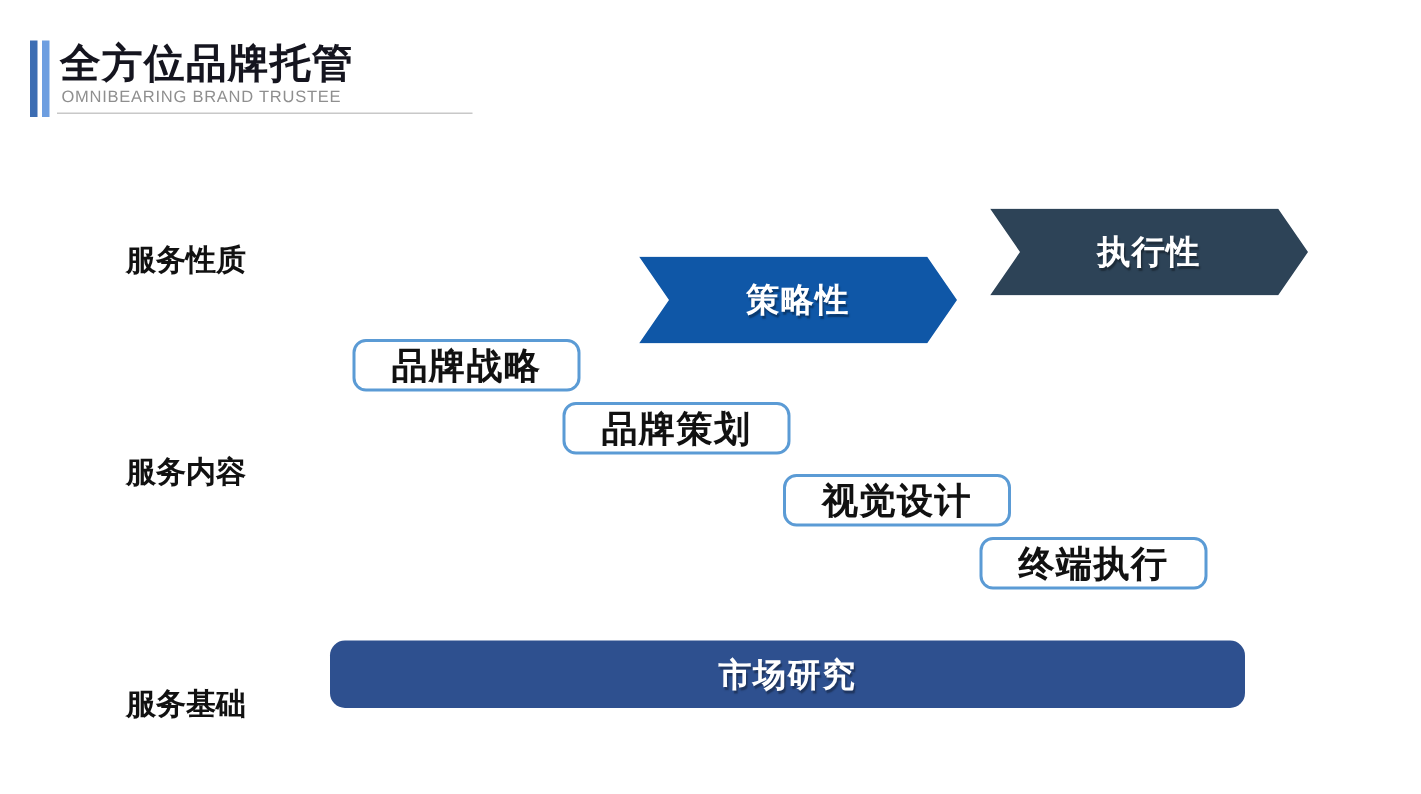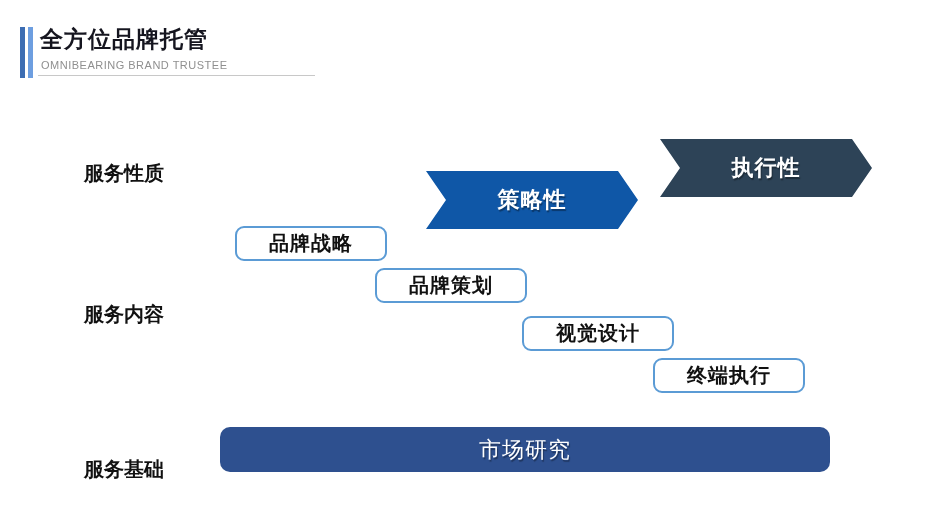--- a/index.html
+++ b/index.html
@@ -9,21 +9,21 @@
     background:#ffffff;
     overflow:hidden;
     font-family:"Liberation Sans","DejaVu Sans",sans-serif;
   }
   
   .accent-bar{position:absolute;top:27px;height:51px;width:5px;}
   .accent-bar.dark{left:20px;}
   .accent-bar.light{left:28px;}
   .slide-title{
     position:absolute;left:40px;top:24px;
-    font-size:23px;font-weight:bold;color:#15151f;letter-spacing:1px;
+    font-size:27px;font-weight:bold;color:#15151f;letter-spacing:1px;
     white-space:nowrap;
   }
   .slide-subtitle{
     position:absolute;left:41px;top:59px;
     font-size:11px;color:#8f8f8f;letter-spacing:.5px;
     white-space:nowrap;
   }
   .title-rule{
     position:absolute;left:38px;top:75px;width:277px;height:1px;
     background:#c8c8c8;
@@ -46,33 +46,33 @@
     text-shadow:1px 2px 1px rgba(0,0,0,.35);
   }
   #arrow-strategic{left:221px;}
   #arrow-tactical{left:426px;margin-top:32px;}
   #arrow-executive{left:660px;}
   
   .content-box{
     position:absolute;width:152px;height:35px;
     background:#ffffff;border:2px solid #5b9bd5;border-radius:9px;
     display:flex;align-items:center;justify-content:center;
-    font-size:20px;font-weight:bold;color:#111111;letter-spacing:1px;
+    font-size:24px;font-weight:bold;color:#111111;letter-spacing:1px;
     box-sizing:border-box;white-space:nowrap;font-family:Liberation Mono, monospace;
   }
   #box-brand-strategy{left:235px;top:226px;}
   #box-brand-planning{left:375px;top:268px;text-align:center;}
   #box-visual-design{left:522px;top:316px;}
   #box-terminal-execution{left:653px;top:358px;}
   
   #foundation-bar{
     position:absolute;left:220px;top:427px;width:610px;height:45px;
     border-radius:10px;
     display:flex;align-items:center;justify-content:center;
-    color:#ffffff;font-size:22px;font-weight:normal;letter-spacing:1px;
+    color:#ffffff;font-size:22px;font-weight:bold;letter-spacing:1px;
     text-shadow:1px 2px 1px rgba(0,0,0,.35);
   }
 </style>
 </head>
 <body>
 
 <div id="slide">
 
   <div class="accent-bar dark" style="background-color: rgb(60, 109, 179);"></div>
   <div class="accent-bar light" style="background-color: rgb(109, 158, 224);"></div>

